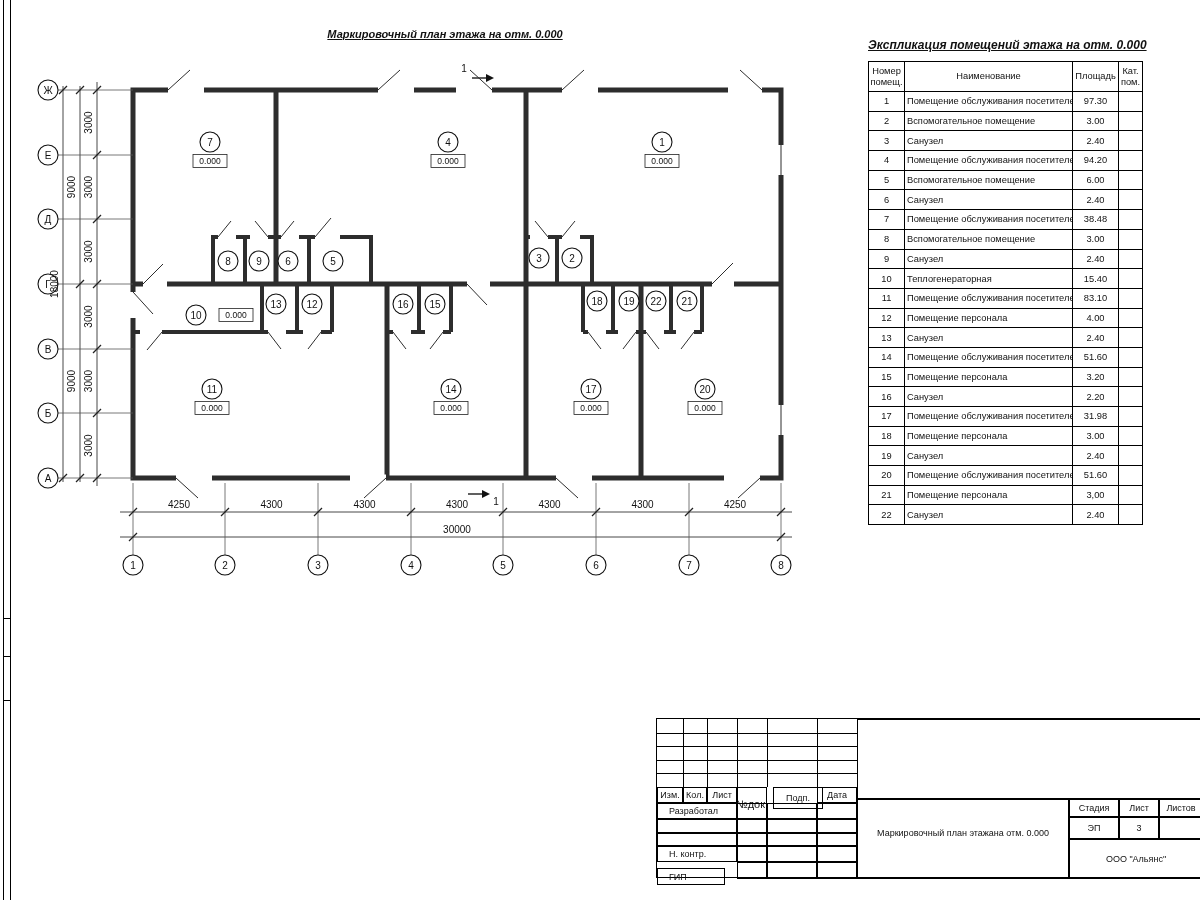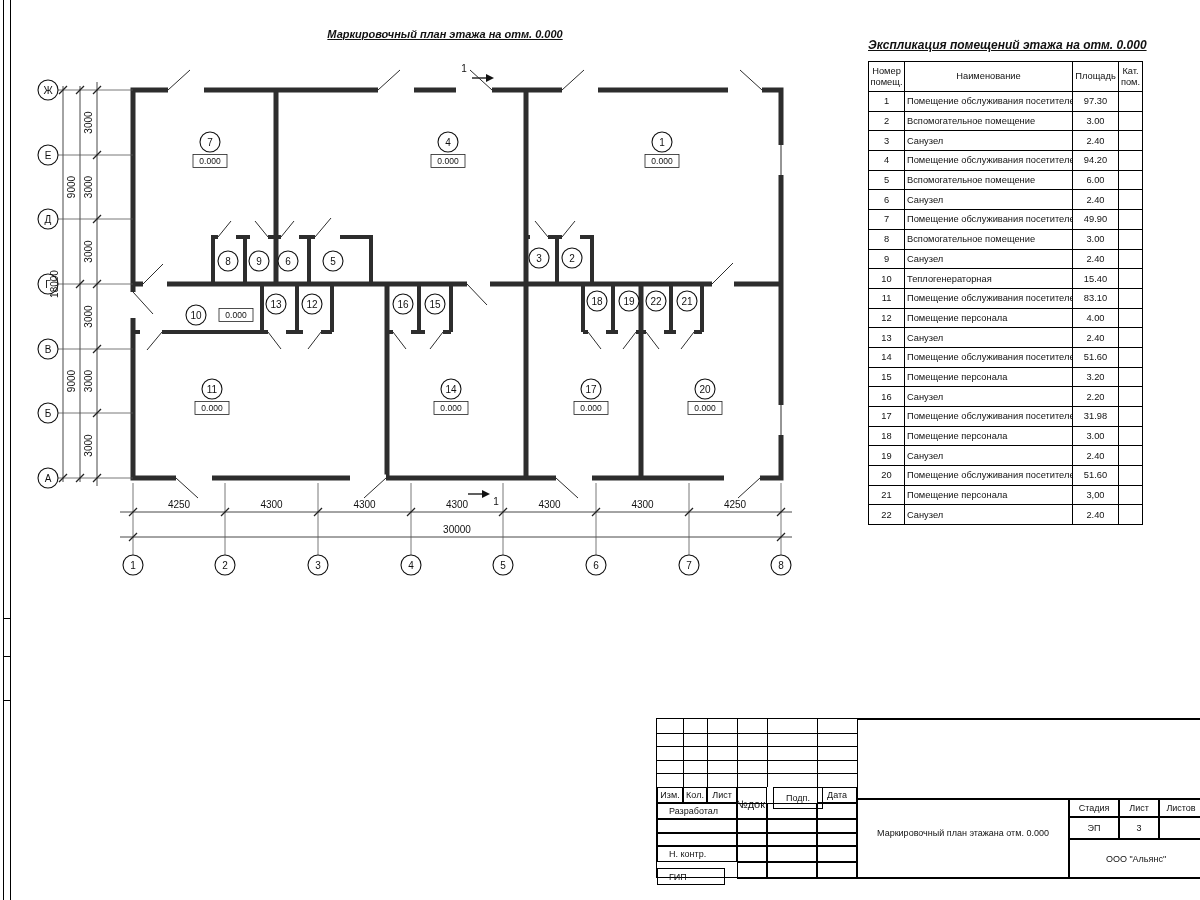--- a/index.html
+++ b/index.html
@@ -306,21 +306,21 @@
           </tr>
           <tr>
             <td class="c-num">6</td>
             <td class="c-name">Санузел</td>
             <td class="c-area">2.40</td>
             <td class="c-cat"></td>
           </tr>
           <tr>
             <td class="c-num">7</td>
             <td class="c-name">Помещение обслуживания посетителей</td>
-            <td class="c-area">49.90</td>
+            <td class="c-area">38.48</td>
             <td class="c-cat"></td>
           </tr>
           <tr>
             <td class="c-num">8</td>
             <td class="c-name">Вспомогательное помещение</td>
             <td class="c-area">3.00</td>
             <td class="c-cat"></td>
           </tr>
           <tr>
             <td class="c-num">9</td>

